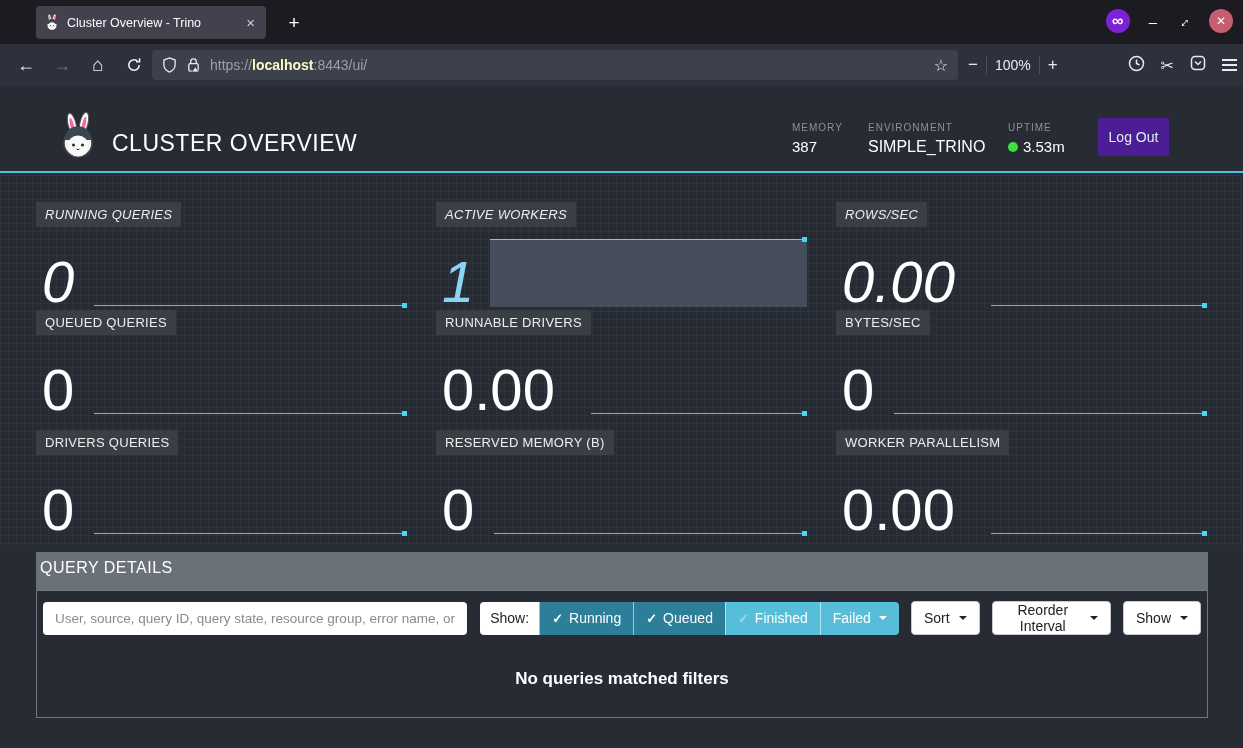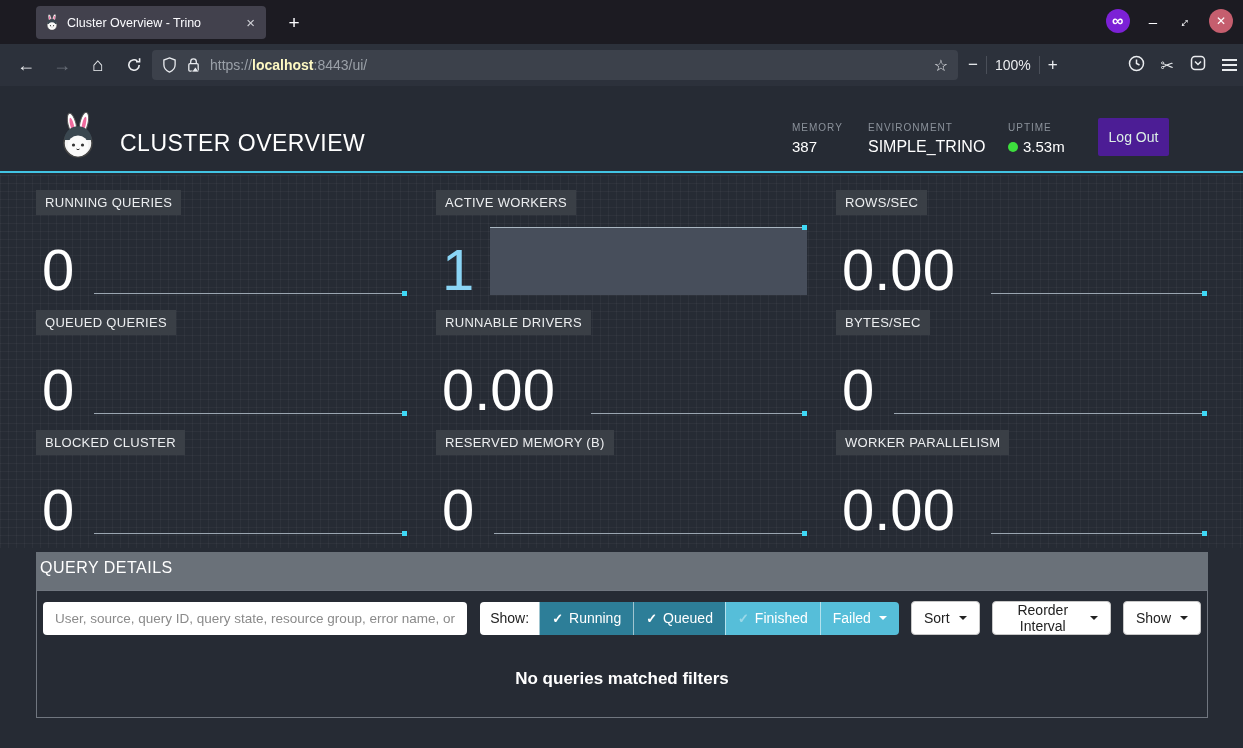--- a/index.html
+++ b/index.html
@@ -39,39 +39,39 @@
   .right-icons { position:absolute; right:6px; top:5px; height:32px; display:flex; align-items:center; gap:16px; color:#eaecef; }
   .hamburger { display:flex; flex-direction:column; gap:3px; }
   .hamburger div { width:15px; height:2px; background:#eaecef; }
   .scissors { font-size:16px; }
 
   
   .page { position:absolute; top:86px; left:0; width:1243px; height:662px; background:#262b34; }
 
   .page-header { position:absolute; top:0; left:0; right:0; height:87px; border-bottom:2px solid #42c4e3; }
   .logo { position:absolute; left:58px; top:26px; }
-  .page-title { position:absolute; left:112px; top:44px; font-size:23px; color:#fff; letter-spacing:0.5px;margin-left:8px; }
+  .page-title { position:absolute; left:112px; top:44px; font-size:23px; color:#fff; letter-spacing:0.5px; }
   .meta { position:absolute; top:36px; display:flex; flex-direction:column; gap:5px; }
   .meta-label { font-size:10px; color:#8b929b; letter-spacing:1px; }
   .meta-value { font-size:15px; color:#fff; }
   .meta-env .meta-value { font-size:16px; }
   .meta-version { left:792px; } .meta-env { left:868px; } .meta-uptime { left:1008px; }
   .uptime-dot { display:inline-block; width:10px; height:10px; border-radius:50%; background:#3ddf3d;
                 margin-right:5px; }
   .logout-btn { position:absolute; left:1098px; top:32px; width:71px; height:38px; background:#4c1d95;
                 color:#dcf0e6; font-size:14px; border:none; border-radius:2px; cursor:pointer; }
 
   .grid-band { position:absolute; top:89px; left:0; width:1243px; height:373px;
     background-image:
       repeating-linear-gradient(to right, rgba(255,255,255,0.035) 0 1px, transparent 1px 8px),
       repeating-linear-gradient(to bottom, rgba(255,255,255,0.035) 0 1px, transparent 1px 8px); }
 
   .stat-cell { position:absolute; width:372px; height:107px; }
   .c0 { left:36px; } .c1 { left:436px; } .c2 { left:836px; }
-  .r0 { top:104px; } .r1 { top:224px; } .r2 { top:344px; }
+  .r0 { top:116px;font-style:italic; } .r1 { top:224px; } .r2 { top:344px; }
   .stat-chip { position:absolute; top:0; left:0; background:#3a3f46; color:#eceef0; font-size:13px;
                padding:5px 9px; letter-spacing:0.3px; white-space:nowrap; }
   .stat-value { position:absolute; left:6px; bottom:-2px; font-size:58px; color:#fff; line-height:1; }
   .stat-value.blue { color:#8ad5f5; }
   .spark-line { position:absolute; bottom:3px; right:3px; height:1px; background:#9aa5b0; }
   .spark-line.sm { left:58px; } .spark-line.lg { left:155px; }
   .spark-dot { position:absolute; right:1px; bottom:1px; width:5px; height:5px; background:#3fd9f6; }
   .spark-area { position:absolute; left:54px; right:1px; top:37px; bottom:2px; background:#474e5b;
                 border-top:1px solid #a9b6c1; }
   .spark-dot-top { position:absolute; right:1px; top:35px; width:5px; height:5px; background:#3fd9f6; }
@@ -256,21 +256,21 @@
     <div class="spark-dot"></div>
   </div>
   <div class="stat-cell c2 r1">
     <span class="stat-chip">BYTES/SEC</span>
     <span class="stat-value">0</span>
     <div class="spark-line sm"></div>
     <div class="spark-dot"></div>
   </div>
 
   <div class="stat-cell c0 r2">
-    <span class="stat-chip">BLOCKED CLUSTER</span>
+    <span class="stat-chip">DRIVERS QUERIES</span>
     <span class="stat-value">0</span>
     <div class="spark-line sm"></div>
     <div class="spark-dot"></div>
   </div>
   <div class="stat-cell c1 r2">
     <span class="stat-chip">RESERVED MEMORY (B)</span>
     <span class="stat-value">0</span>
     <div class="spark-line sm"></div>
     <div class="spark-dot"></div>
   </div>

